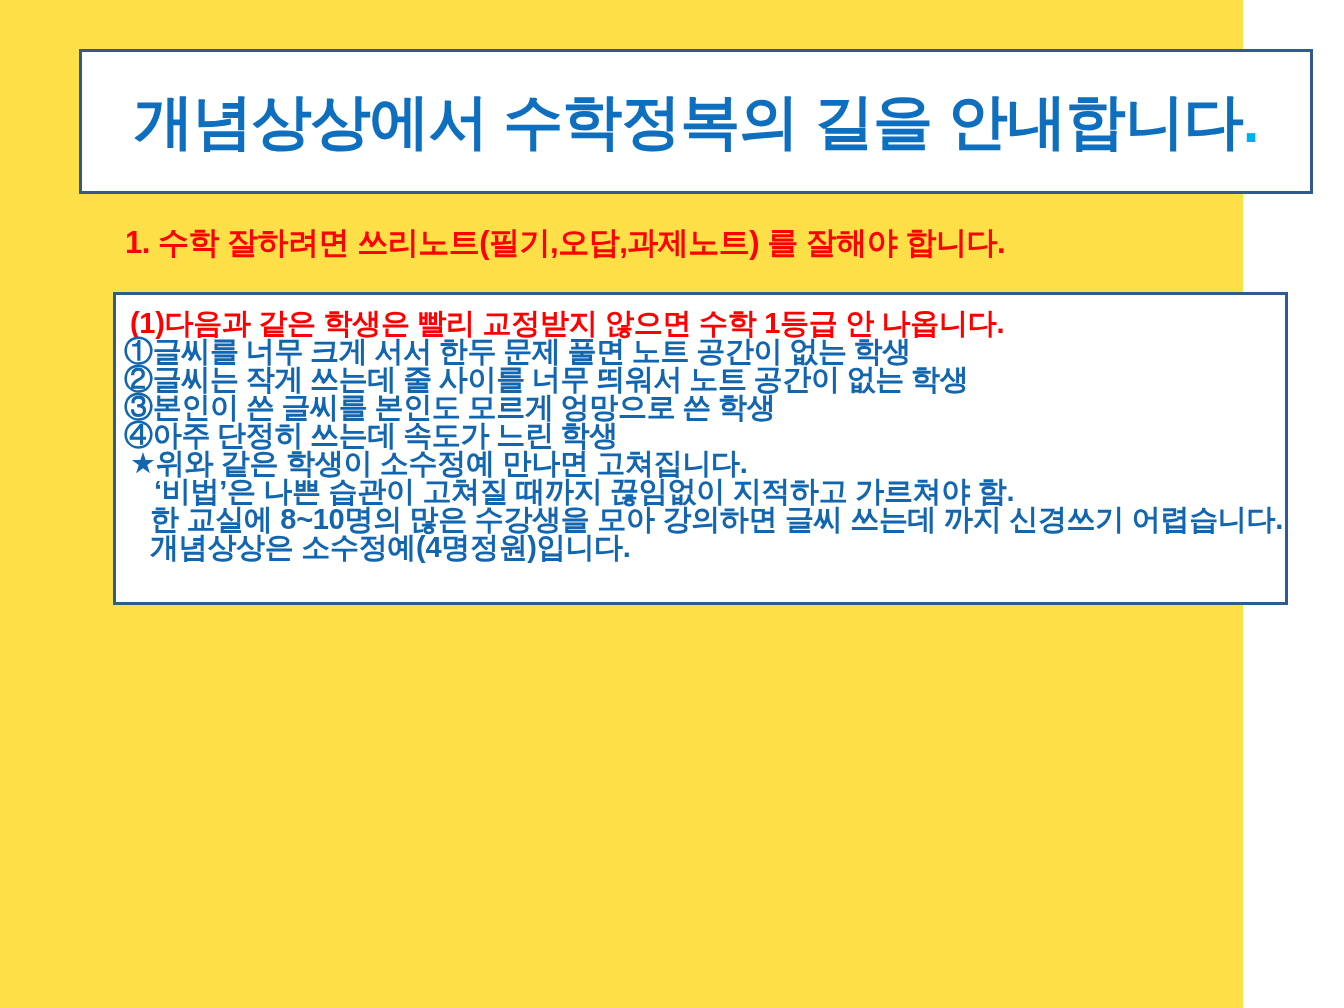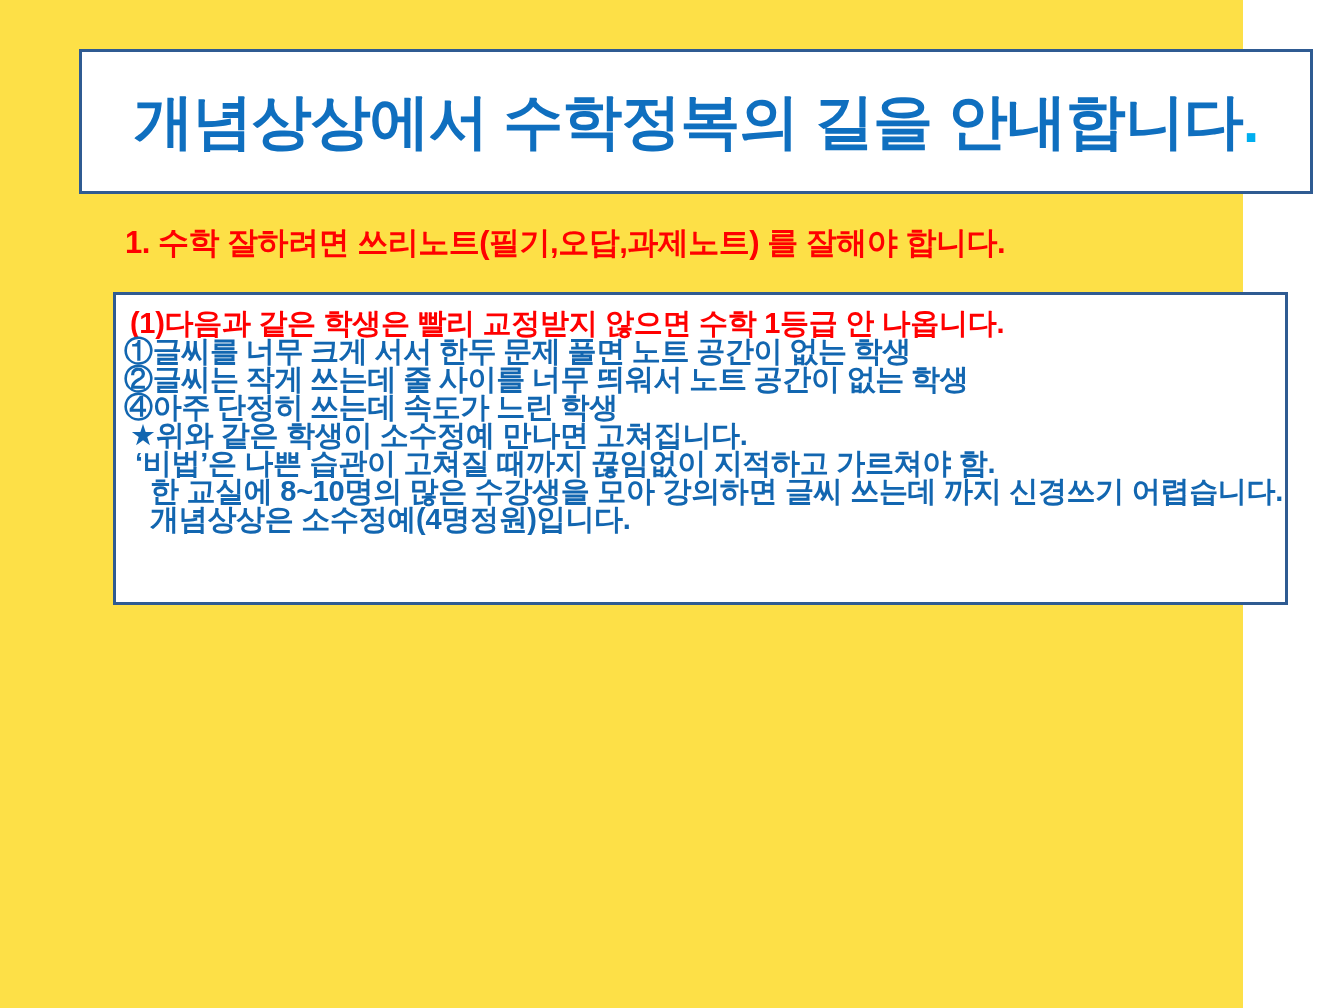--- a/index.html
+++ b/index.html
@@ -85,40 +85,41 @@
     color: #1266B0;
     line-height: 28px;
     letter-spacing: -0.3px;
     white-space: nowrap;
     padding-left: 14px;
   }
   .line.red {
     color: #FF0000;
   }
   .line.indent-1 { padding-left: 8px; font-family: Liberation Serif, serif; }
-  .line.indent-2 { padding-left: 19px; }
+  .line.indent-2 { padding-left: 38px; }
   .line.indent-3 { padding-left: 34px; }
 </style>
 </head>
 <body>
 
 <div class="page">
 
   <div class="title-box">
     <div class="title-text">
       <span>개념상상에서 수학정복의 길을 안내합니다</span><span class="dot">.</span>
     </div>
   </div>
 
   <div class="section-heading">1. 수학 잘하려면 쓰리노트(필기,오답,과제노트) 를 잘해야 합니다.</div>
 
   <div class="content-box" id="box-1">
     <div class="line red">(1)다음과 같은 학생은 빨리 교정받지 않으면 수학 1등급 안 나옵니다.</div>
     <div class="line indent-1">①글씨를 너무 크게 서서 한두 문제 풀면 노트 공간이 없는 학생</div>
     <div class="line indent-1">②글씨는 작게 쓰는데 줄 사이를 너무 띄워서 노트 공간이 없는 학생</div>
+    <div class="line indent-1">③본인이 쓴 글씨를 본인도 모르게 엉망으로 쓴 학생</div>
     <div class="line indent-1">④아주 단정히 쓰는데 속도가 느린 학생</div>
     <div class="line">★위와 같은 학생이 소수정예 만나면 고쳐집니다.</div>
     <div class="line indent-2">‘비법’은 나쁜 습관이 고쳐질 때까지 끊임없이 지적하고 가르쳐야 함.</div>
     <div class="line indent-3">한 교실에 8~10명의 많은 수강생을 모아 강의하면 글씨 쓰는데 까지 신경쓰기 어렵습니다.</div>
     <div class="line indent-3">개념상상은 소수정예(4명정원)입니다.</div>
   </div>
 
 
 
 </div>

